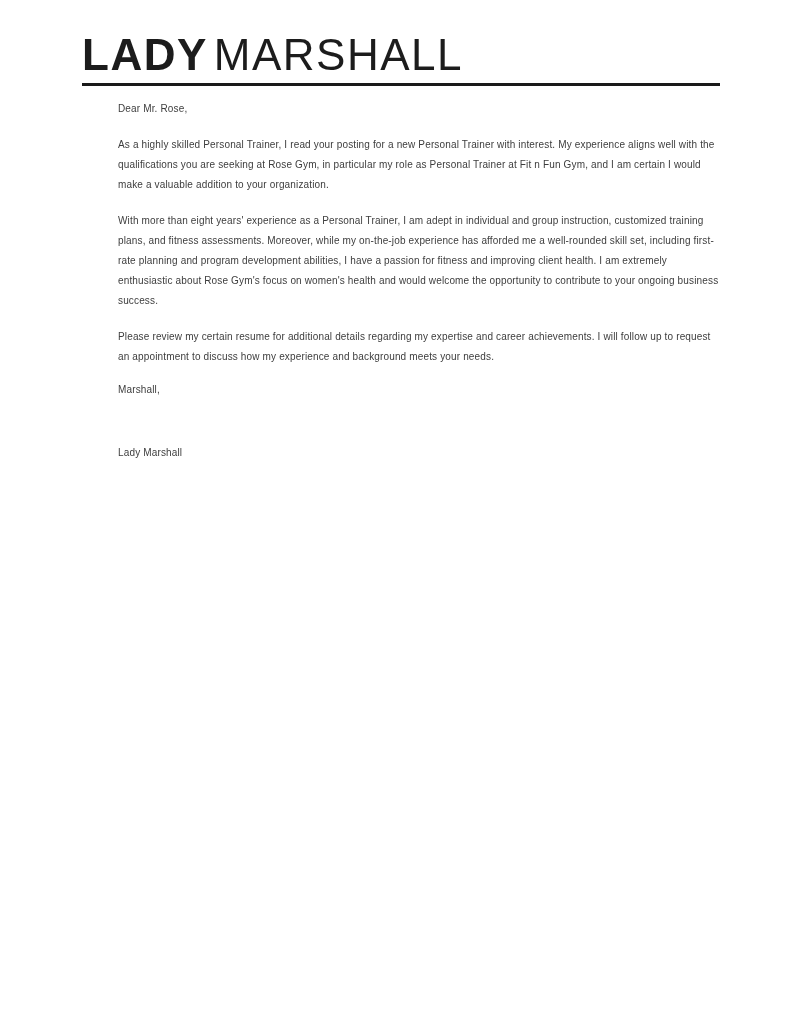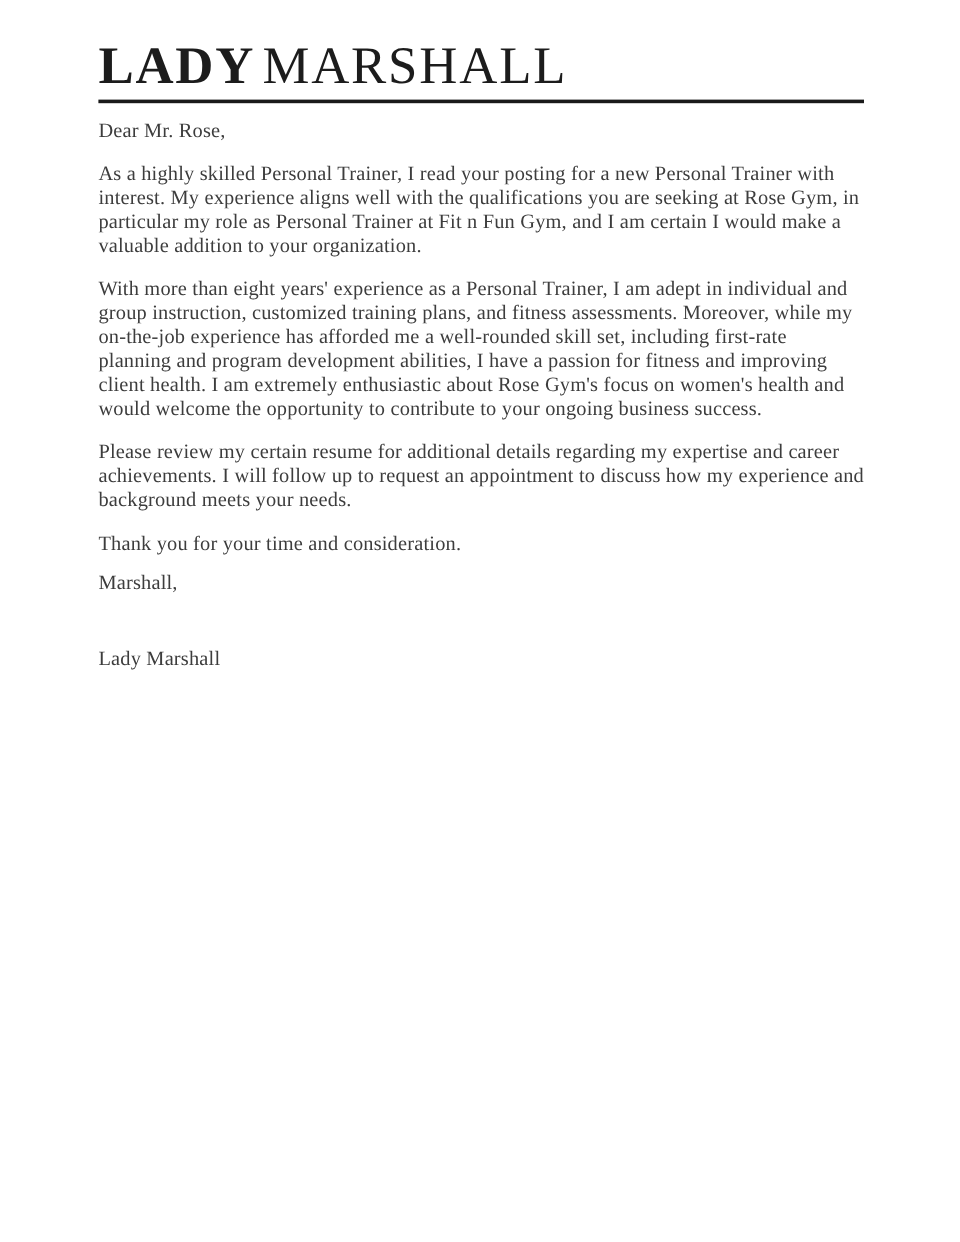--- a/index.html
+++ b/index.html
@@ -7,21 +7,21 @@
     padding: 0;
     background: #ffffff;
   }
   .page {
     position: relative;
     width: 800px;
     height: 1035px;
     background: #ffffff;
     box-sizing: border-box;
     padding: 30px 80px 0 82px;
-    font-family: Liberation Serif, serif;
+    font-family: Liberation Sans, sans-serif;
     color: #3d3d3d;
   }
   .header-name {
     font-size: 44px;
     line-height: 50px;
     color: #1c1c1c;
     letter-spacing: 1.5px;
     white-space: nowrap;
   }
   .header-name .name-first {
@@ -38,24 +38,25 @@
     width: 638px;
   }
   .contact-block {
     margin-top: 7px;
     font-size: 15.5px;
     line-height: 23px;
     letter-spacing: 0.2px;
     color: #3a3a3a;
   }
   .letter-body {
-    font-size: 17px;
+    font-size: 10px;
     line-height: 20px;
     letter-spacing: 0.15px;
     color: #3d3d3d;
+    margin-left: 36px;
   }
   .salutation {
     margin-top: 13px;
   }
   .para {
     margin: 0;
     margin-top: 16px;
   }
   .closing-thanks {
     margin-top: 16px;
@@ -79,18 +80,17 @@
     <div class="header-rule"></div>
   </div>
 
   <div class="letter-body">
     <div class="salutation">Dear Mr. Rose,</div>
 
     <p class="para">As a highly skilled Personal Trainer, I read your posting for a new Personal Trainer with interest. My experience aligns well with the qualifications you are seeking at Rose Gym, in particular my role as Personal Trainer at Fit n Fun Gym, and I am certain I would make a valuable addition to your organization.</p>
     <p class="para">With more than eight years' experience as a Personal Trainer, I am adept in individual and group instruction, customized training plans, and fitness assessments. Moreover, while my on-the-job experience has afforded me a well-rounded skill set, including first-rate planning and program development abilities, I have a passion for fitness and improving client health. I am extremely enthusiastic about Rose Gym's focus on women's health and would welcome the opportunity to contribute to your ongoing business success.</p>
     <p class="para">Please review my certain resume for additional details regarding my expertise and career achievements. I will follow up to request an appointment to discuss how my experience and background meets your needs.</p>
 
-    <div class="closing-thanks">Thank you for your time and consideration.</div>
     <div class="closing-valediction">Marshall,</div>
     <div class="signature-name">Lady Marshall</div>
   </div>
 
 </div>
 
 </body></html>

